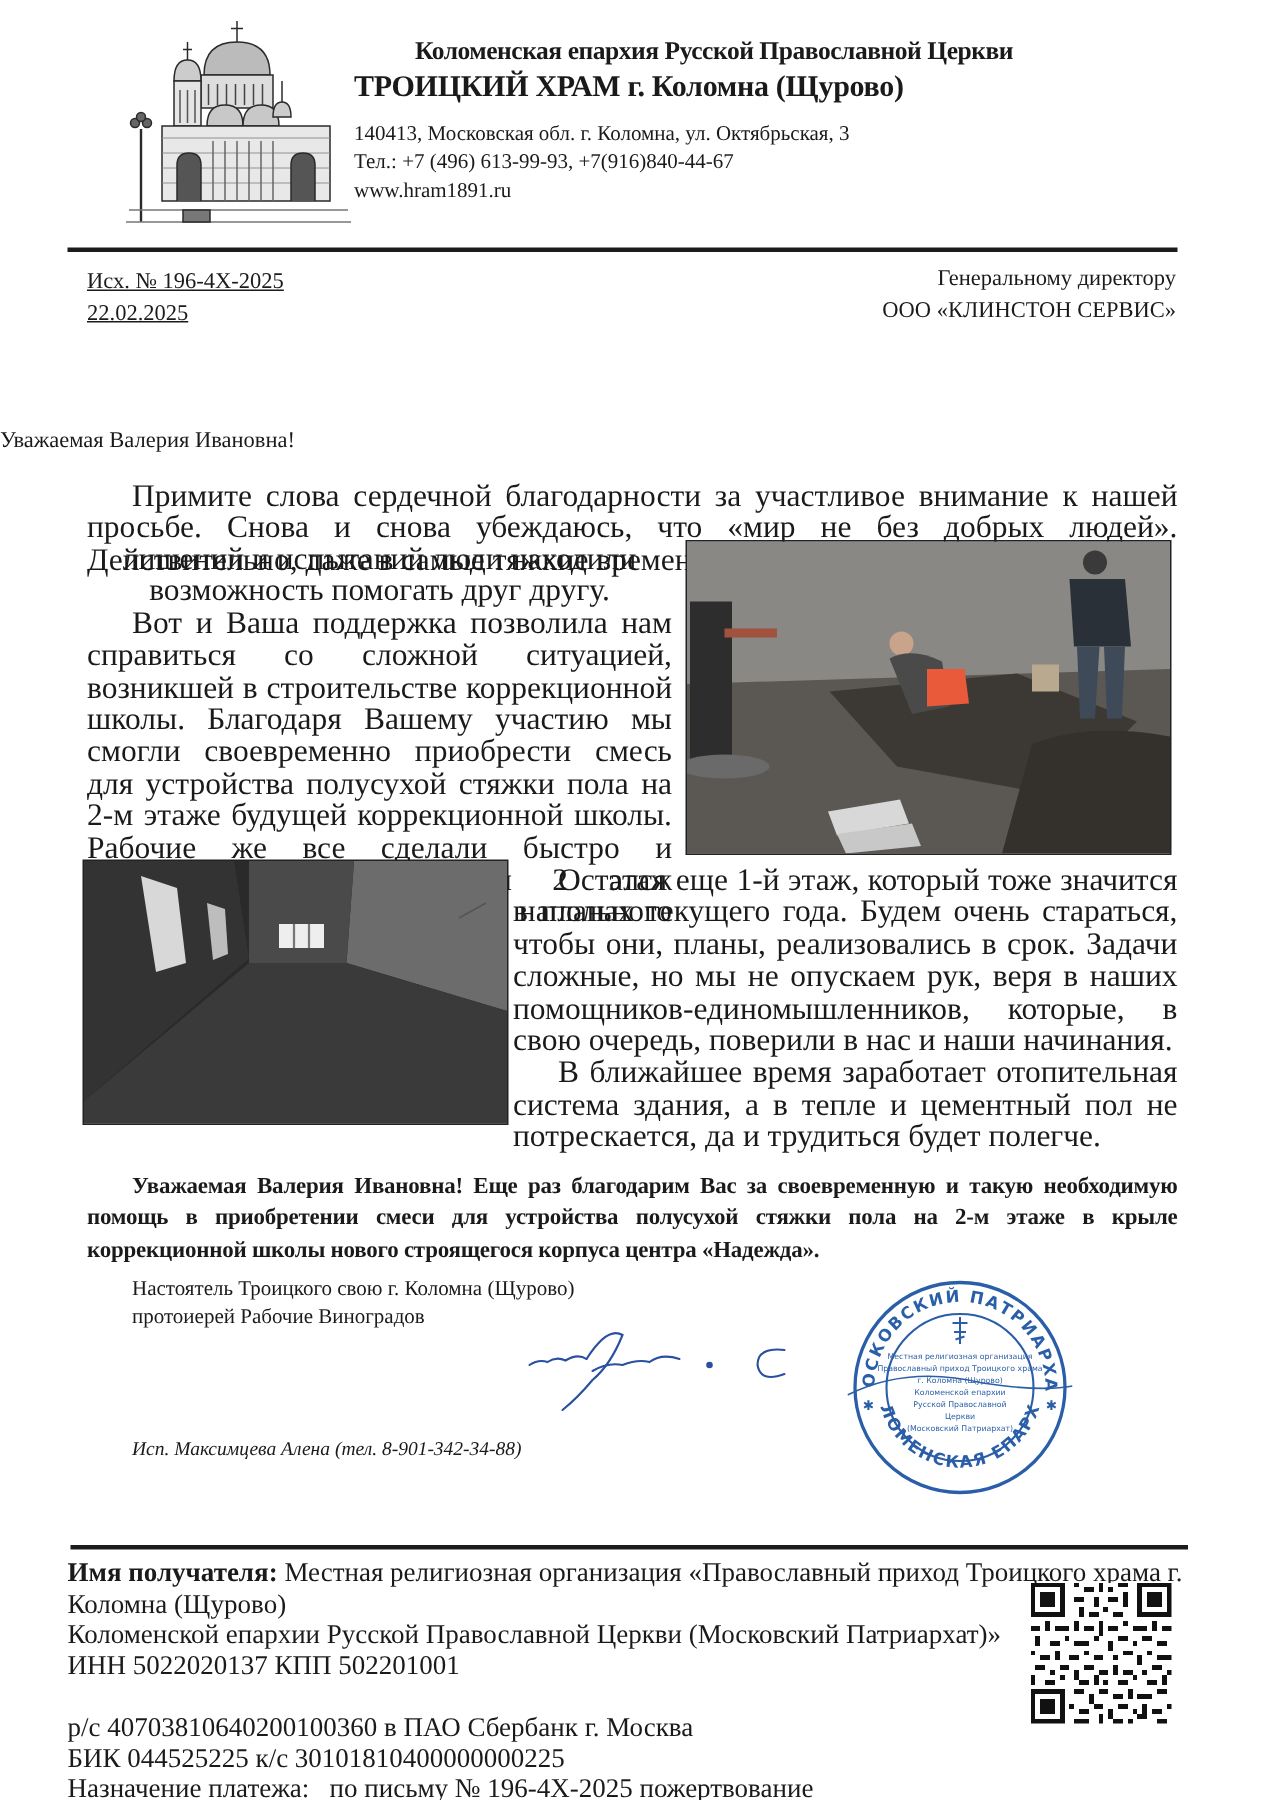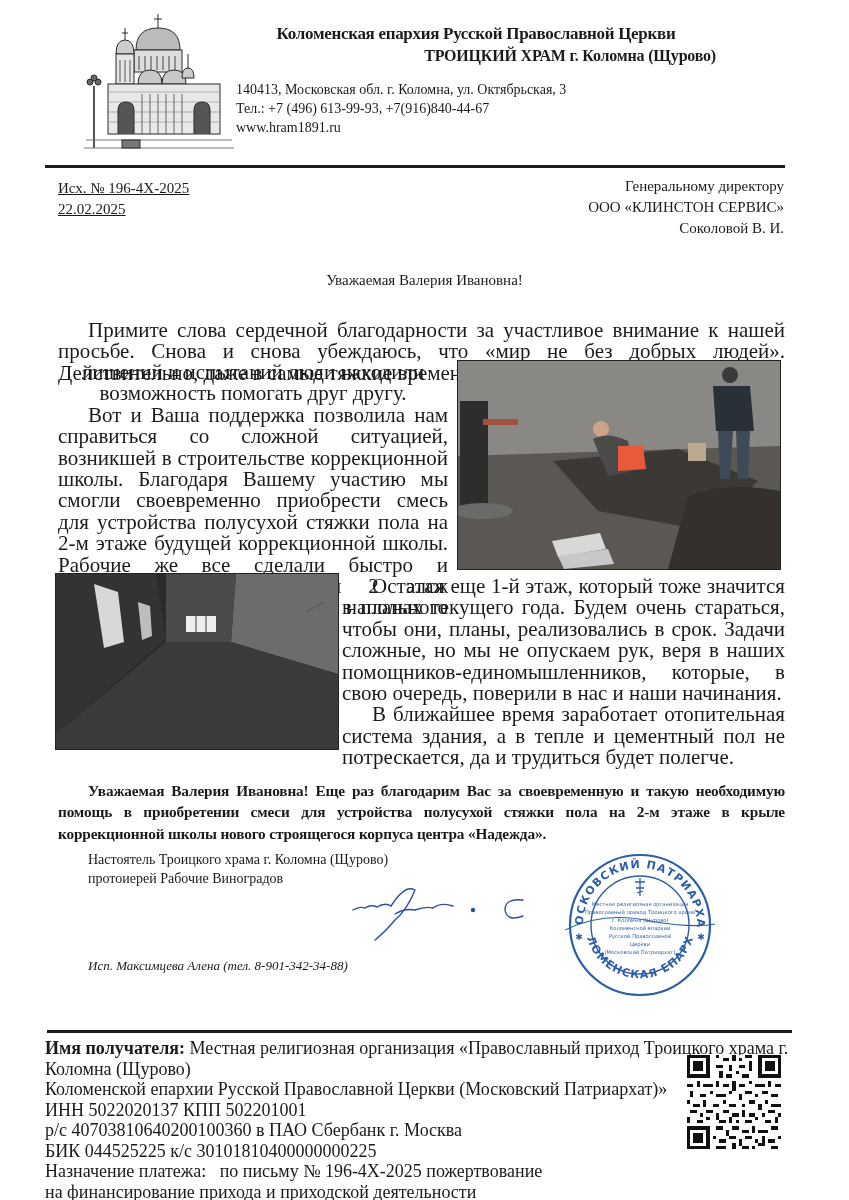--- a/index.html
+++ b/index.html
@@ -2,28 +2,28 @@
 <html><head>
 <meta charset="utf-8">
 <style>
   html, body { margin:0; padding:0; background:#ffffff; }
   body { width:849px; height:1200px; position:relative; overflow:hidden; color:#1a1a1a;
          font-family:"Liberation Serif", "DejaVu Serif", serif; }
   .abs { position:absolute; }
   
   .logo { left:78px; top:6px; width:160px; height:150px; }
   .hdr-line1 { left:236px; top:24px; width:480px; text-align:center; font-size:17px; font-weight:bold; letter-spacing:-0.3px; }
-  .hdr-line2 { left:236px; top:47px; width:480px; text-align:right; font-size:16px; font-weight:bold; letter-spacing:-0.2px; }
+  .hdr-line2 { left:236px; top:47px; width:480px; text-align:left; font-size:20px; font-weight:bold; letter-spacing:-0.2px; }
   .hdr-addr { left:236px; top:80px; width:480px; text-align:left; font-size:14px; line-height:19px; }
   .hr-top { left:45px; top:165px; width:740px; height:3px; background:#1c1c1c; }
   .hr-bot { left:47px; top:1030px; width:745px; height:3px; background:#1c1c1c; }
   
   .ref { left:58px; top:178px; font-size:15px; line-height:21px;text-decoration:underline; }
   .addressee { right:65px; top:176px; text-align:right; font-size:15px; line-height:21px; }
-  .salute { left:0; width:849px; top:272px; text-align:center; font-size:15px; }
+  .salute { left:0; width:849px; top:286px; font-size:15px; }
   
   .body-text { font-size:21px; line-height:21.4px; text-align:justify; }
   .p-full { left:58px; top:320px; width:727px; }
   .p-left { left:58px; top:362px; width:390px; }
   .p-right { left:342px; top:576px; width:443px; }
   .p-bold { left:58px; top:780px; width:727px; font-weight:bold; font-size:15.3px; line-height:21.4px; text-align:justify; letter-spacing:-0.15px; }
   .indent { text-indent:30px; }
   .para { margin:0; }
   
   .photo { border:1px solid #222; overflow:hidden; }
@@ -87,21 +87,20 @@
 </div>
 <div class="abs hr-top"></div>
 
 <div class="abs ref">
   <div>Исх. № 196-4Х-2025</div>
   <div>22.02.2025</div>
 </div>
 <div class="abs addressee">
   <div>Генеральному директору</div>
   <div>ООО «КЛИНСТОН СЕРВИС»</div>
-  <div>Соколовой В. И.</div>
 </div>
 
 <div class="abs salute">Уважаемая Валерия Ивановна!</div>
 
 <div class="abs body-text p-full">
   <p class="para indent">Примите слова сердечной благодарности за участливое внимание к нашей просьбе. Снова и снова убеждаюсь, что «мир не без добрых людей». Действительно, даже в самые тяжкие времена</p>
 </div>
 <div class="abs body-text p-left">
   <p class="para" style="text-align:center;">лишений и испытаний люди находили возможность помогать друг другу.</p>
   <p class="para indent">Вот и Ваша поддержка позволила нам справиться со сложной ситуацией, возникшей в строительстве коррекционной школы. Благодаря Вашему участию мы смогли своевременно приобрести смесь для устройства полусухой стяжки пола на 2-м этаже будущей коррекционной школы. Рабочие же все сделали быстро и аккуратно. Теперь уже и 2 этаж подготовлен к укладке напольного покрытия.</p>
@@ -144,21 +143,21 @@
 </div>
 
 <div class="abs body-text p-right">
   <p class="para indent">Остался еще 1-й этаж, который тоже значится в планах текущего года. Будем очень стараться, чтобы они, планы, реализовались в срок. Задачи сложные, но мы не опускаем рук, веря в наших помощников-единомышленников, которые, в свою очередь, поверили в нас и наши начинания.</p>
   <p class="para indent">В ближайшее время заработает отопительная система здания, а в тепле и цементный пол не потрескается, да и трудиться будет полегче.</p>
 </div>
 
 <div class="abs p-bold indent">Уважаемая Валерия Ивановна! Еще раз благодарим Вас за своевременную и такую необходимую помощь в приобретении смеси для устройства полусухой стяжки пола на 2-м этаже в крыле коррекционной школы нового строящегося корпуса центра «Надежда».</div>
 
 <div class="abs sig-title">
-  <div>Настоятель Троицкого храма г. Коломна (Щурово)</div>
+  <div>Настоятель Троицкого свою г. Коломна (Щурово)</div>
   <div>протоиерей Рабочие Виноградов</div>
 </div>
 
 <svg class="abs signature" viewBox="0 0 180 70">
   <g fill="none" stroke="#2b4fa0" stroke-width="1.4" stroke-linecap="round">
     <path d="M8 30 Q14 26 20 28 Q26 24 32 27 Q40 22 46 26"></path>
     <path d="M46 26 Q60 4 70 10 Q62 30 50 40 Q40 52 30 60"></path>
     <path d="M50 34 Q60 28 70 30 Q80 26 88 28 Q96 22 108 26"></path>
     <circle cx="128" cy="30" r="1.5" fill="#2b4fa0"></circle>
     <path d="M178 20 Q160 18 160 30 Q162 42 178 36"></path>
@@ -197,21 +196,21 @@
   </g>
 </svg>
 
 <div class="abs executor">Исп. Максимцева Алена (тел. 8-901-342-34-88)</div>
 
 <div class="abs hr-bot"></div>
 <div class="abs bank">
   <div><span class="lbl">Имя получателя:</span><span> Местная религиозная организация «Православный приход Троицкого храма г. Коломна (Щурово)</span></div>
   <div style="padding-right:40px;">Коломенской епархии Русской Православной Церкви (Московский Патриархат)»</div>
   <div style="padding-right:40px;">ИНН 5022020137 КПП 502201001</div>
-  <div style="padding-right:40px;">р/с 40703810640200100360 в ПАО Сбербанк г. Москва</div>
+  <div style="padding-right:40px;margin-top:21px;">р/с 40703810640200100360 в ПАО Сбербанк г. Москва</div>
   <div style="padding-right:40px;">БИК 044525225 к/с 30101810400000000225</div>
   <div style="padding-right:40px;"><span>Назначение платежа:</span><span style="white-space:pre;">   по письму № 196-4Х-2025 пожертвование</span></div>
   <div style="padding-right:40px;">на финансирование прихода и приходской деятельности</div>
 </div>
 
 <svg class="abs qr" viewBox="0 0 29 29" shape-rendering="crispEdges">
   <rect width="29" height="29" fill="#fff"></rect>
   <g fill="#111">
     <path d="M0 0h7v7h-7z M22 0h7v7h-7z M0 22h7v7h-7z"></path>
   </g>

